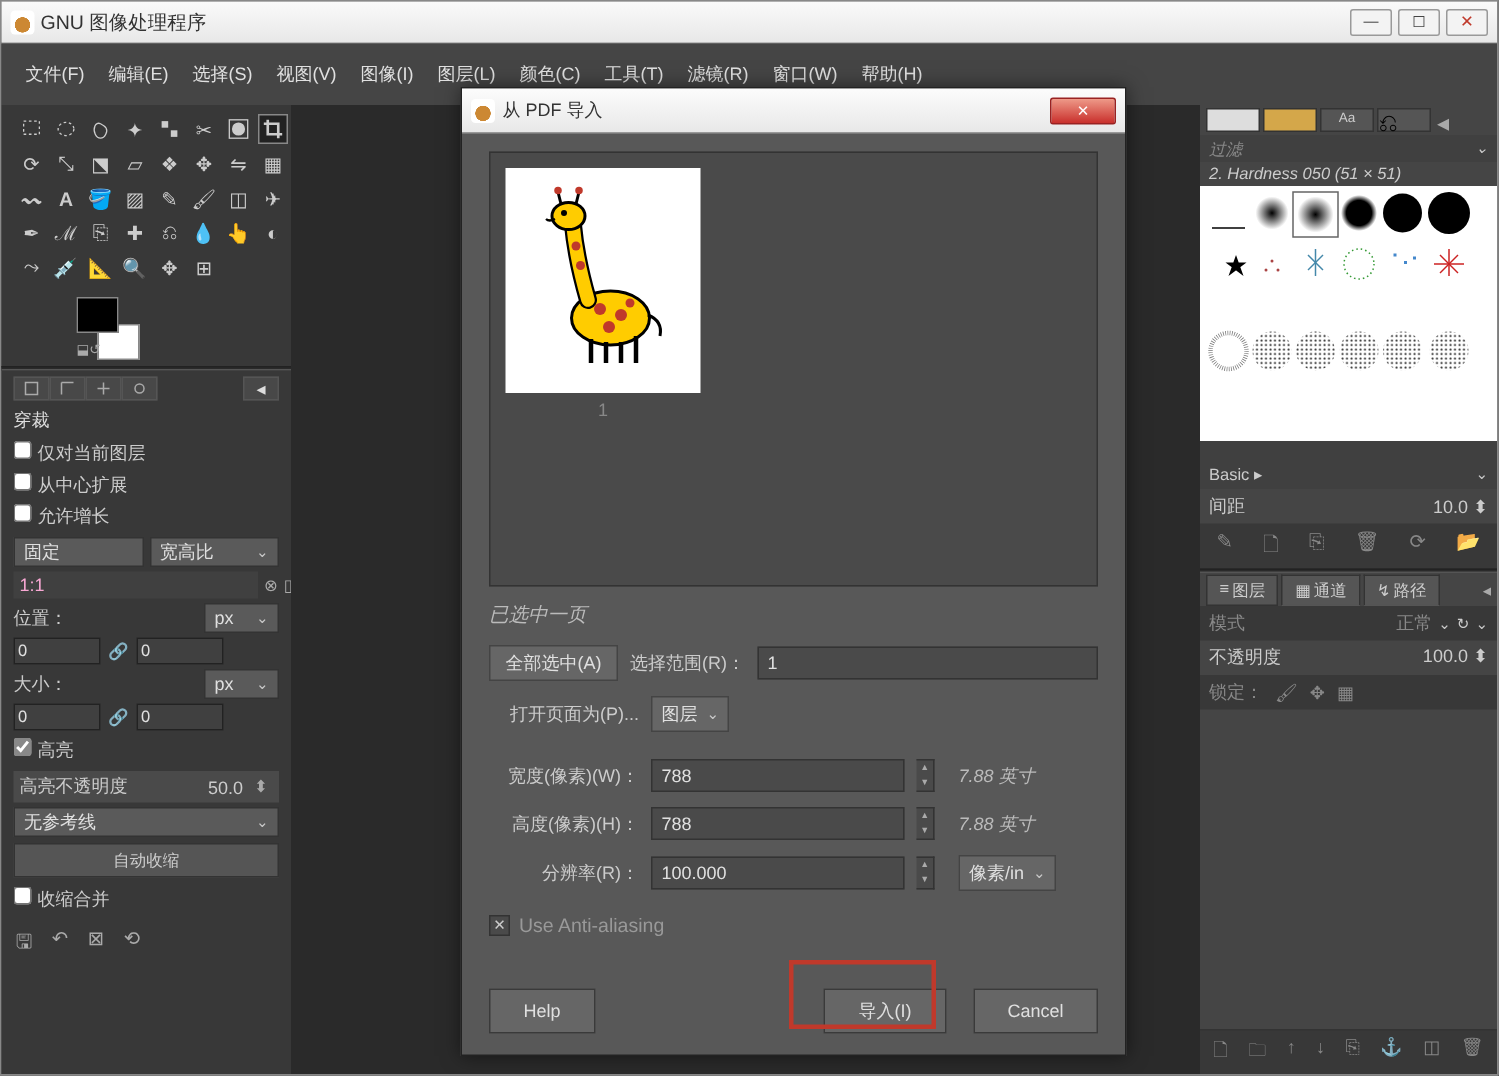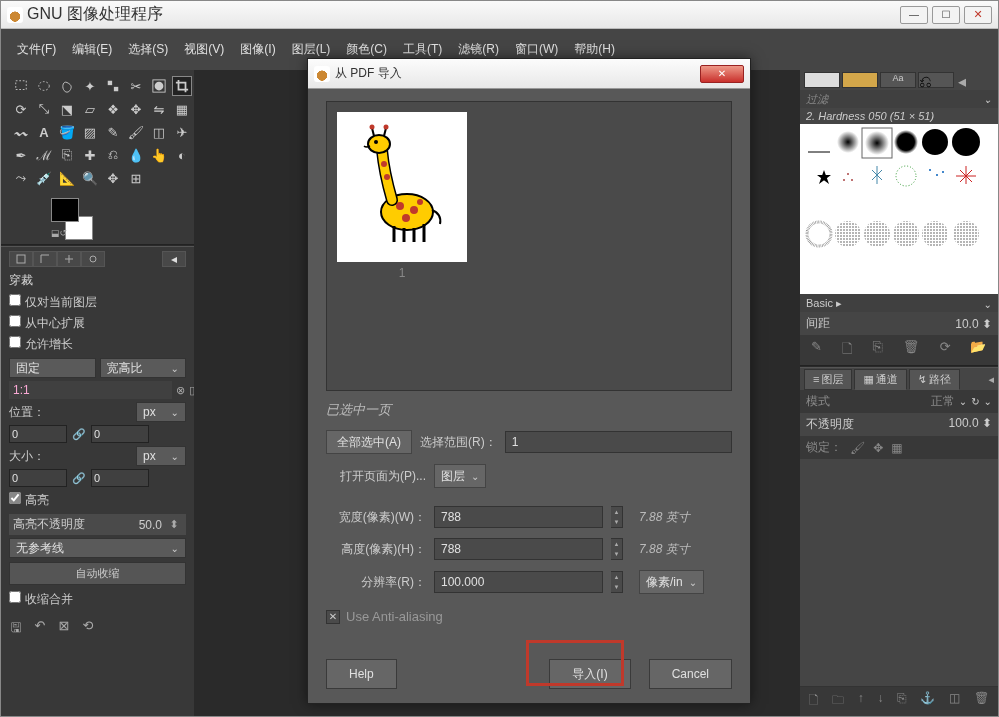--- a/index.html
+++ b/index.html
@@ -2,21 +2,21 @@
 <html><head>
 <meta charset="utf-8">
 <style>
 * { box-sizing: border-box; margin: 0; padding: 0; font-family: "Microsoft YaHei", "SimSun", sans-serif; }
 body { width: 999px; height: 717px; background: #f0f0f0; overflow: hidden; position: relative; }
 
 
 .window { width: 999px; height: 717px; background: #454545; border: 1px solid #888; display: flex; flex-direction: column; }
 .titlebar { height: 28px; background: linear-gradient(#fafafa,#e8e8e8); border-bottom: 1px solid #bbb; display: flex; align-items: center; padding: 0 6px; }
 .titlebar .icon { width: 16px; height: 16px; margin-right: 4px; background: radial-gradient(circle at 50% 60%, #cc8833 0%, #cc8833 40%, #fff 42%); border-radius: 3px; }
-.titlebar .title { font-size: 16px; color: #333; }
+.titlebar .title { font-size: 13px; color: #333; }
 .titlebar .spacer { flex: 1; }
 .winbtn { width: 28px; height: 18px; border: 1px solid #999; background: #f3f3f3; margin-left: 4px; display: flex; align-items: center; justify-content: center; font-size: 10px; color: #444; font-family: Arial; border-radius: 2px; }
 .winbtn.close { color: #c0392b; font-size: 11px; }
 
 
 .menubar { height: 41px; background: #454545; display: flex; align-items: center; padding: 0 8px; gap: 0; }
 .menubar span { color: #e0e0e0; font-size: 12px; padding: 3px 8px; }
 
 
 .workarea { flex: 1; display: flex; background: #383838; }
@@ -61,21 +61,21 @@
 
 
 .rtabs { display:flex; height:20px; background:#454545; padding:2px 4px; gap:2px; align-items:center;}
 .rtab { width:36px; height:16px; background:#555; border:1px solid #333; }
 .rtab.aa { background:#d4a74a; }
 .rtab.sp { flex:1; background:transparent; border:none;}
 .searchsel { background:#404040; display:flex; padding:2px 6px; font-size:11px; color:#888; font-style:italic; align-items:center; justify-content:space-between; height:18px;}
 .brushlabel { font-size:11px; color:#ccc; font-style:italic; padding:2px 6px; background:#454545;}
 .brushgrid { background:#fff; height:170px; margin:0; position:relative; overflow:hidden;}
 .brushgrid svg { width:100%; height:100%;}
-.basicbar { display:flex; justify-content:space-between; padding:2px 6px; font-size:11px; color:#ccc; background:#404040; height:18px; align-items:flex-end;}
+.basicbar { display:flex; justify-content:space-between; padding:16px 6px; font-size:11px; color:#ccc; background:#404040; height:18px; align-items:flex-start;}
 .spacing { display:flex; justify-content:space-between; padding:3px 6px; font-size:12px; color:#ccc; background:#454545; align-items:center;}
 .iconrow { display:flex; gap:14px; padding:4px 8px; color:#888; font-size:13px; justify-content:space-around;}
 
 .layertabs { display:flex; height:22px; background:#454545; align-items:center; padding:0 4px; gap:2px;}
 .ltab { padding:2px 8px; font-size:11px; color:#ccc; border:1px solid #333; background:#555; display:flex; gap:2px; align-items:center;}
 .ltab.inactive { border-bottom-color:#555;}
 
 .moderow { display:flex; padding:3px 6px; font-size:12px; color:#888; align-items:center; gap:6px;}
 .moderow .sel { flex:1; display:flex; justify-content:flex-end; align-items:center; gap:4px;}
 .oprow { display:flex; justify-content:space-between; padding:3px 6px; font-size:12px; color:#ccc; background:#454545;}

